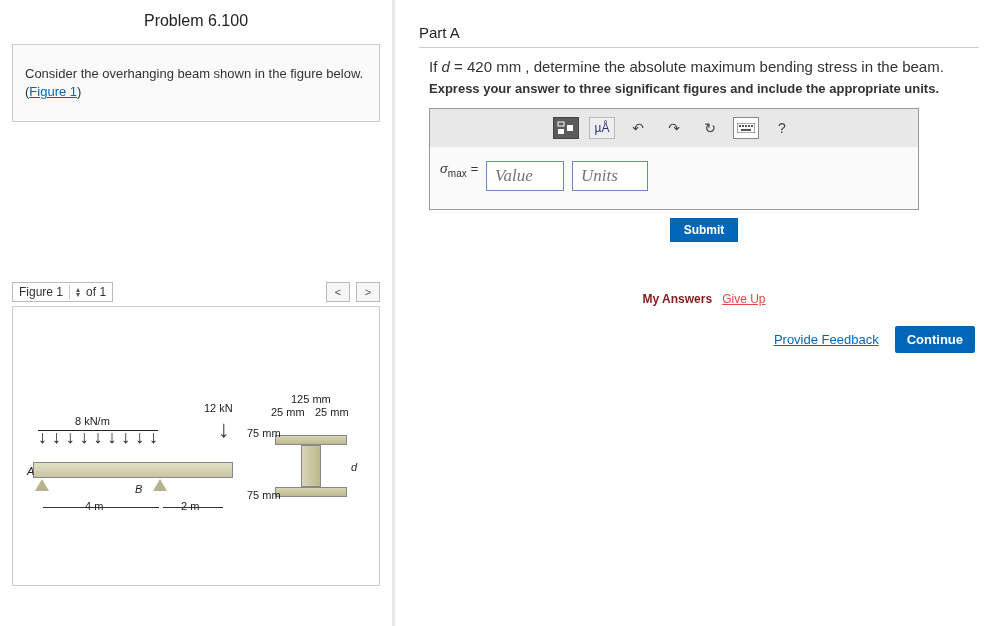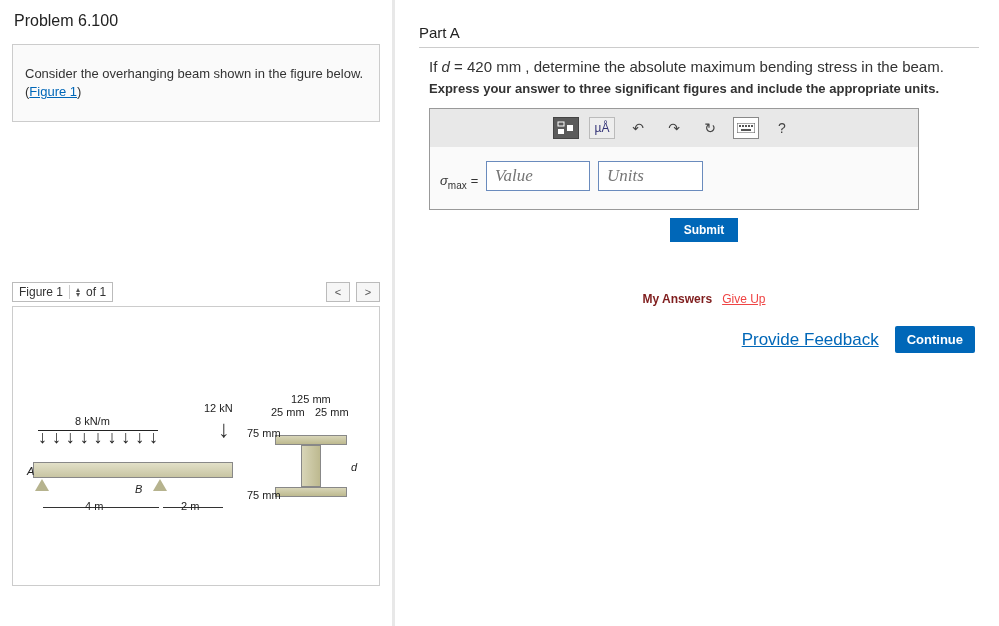--- a/index.html
+++ b/index.html
@@ -1,49 +1,49 @@
 <!DOCTYPE html>
 <html><head>
 <meta charset="utf-8">
 <style>
   * { box-sizing: border-box; }
   body { margin: 0; font-family: Arial, Helvetica, sans-serif; font-size: 13px; color: #333; background: #fff; }
   .container { display: flex; width: 999px; height: 626px; }
   .left-panel { width: 395px; border-right: 3px solid #e8e8e8; padding: 0; position: relative; }
   .right-panel { flex: 1; padding: 10px 20px 10px 24px; }
-  .problem-title { font-size: 16px; padding: 12px 14px 8px 14px; color: #222; }
+  .problem-title { font-size: 16px; padding: 12px 14px 8px 14px; color: #222; text-align: center; }
   .problem-box { border: 1px solid #ccc; background: #fafafa; margin: 6px 12px; padding: 20px 12px; font-size: 13px; line-height: 1.4; }
   .fig-link { color: #0067b8; text-decoration: underline; cursor: pointer; }
   .figure-header { display: flex; align-items: center; gap: 6px; margin: 160px 12px 0 12px; }
   .fig-select { border: 1px solid #bbb; background: #fff; padding: 2px 6px; display: flex; align-items: center; gap: 6px; font-size: 12px; }
   .fig-select .sep { border-left: 1px solid #ccc; height: 14px; }
   .updown { display:flex; flex-direction:column; line-height:5px; font-size:8px; color:#555; }
   .nav-btn { width: 24px; height: 20px; border: 1px solid #bbb; background: #f6f6f6; display: inline-flex; align-items:center; justify-content:center; font-size:11px; color:#555; }
   .figure-box { border: 1px solid #ccc; margin: 4px 12px 0 12px; height: 280px; position: relative; background: #fff; overflow:hidden; }
   .right-panel hr { border: none; border-top: 1px solid #ccc; margin: 6px 0 8px 0; }
   .part-title { font-size: 15px; color: #222; margin: 14px 0 6px 0; }
   .q-text { font-size: 15px; margin: 10px 0 6px 0; }
   .q-bold { font-weight: bold; font-size: 13px; margin: 6px 0 12px 0; }
   .ans-box { border: 1px solid #999; width: 490px; margin-left: 10px; }
   .toolbar { background: #e8e8e8; padding: 8px; display:flex; align-items:center; justify-content:center; gap:10px; }
   .tool { width:26px; height:22px; display:inline-flex; align-items:center; justify-content:center; color:#444; font-size:14px; }
   .tool.dark { background: #5b5b5b; color:#fff; border:1px solid #444; }
   .tool.ua { background: #eee; border:1px solid #bbb; color:#337; font-size:12px; }
   .tool.kbd { border:1px solid #888; background:#fff; font-size:9px; }
-  .input-row { background: #fafafa; padding: 14px 10px 18px 10px; display:flex; align-items:flex-end; gap:8px; }
+  .input-row { background: #fafafa; padding: 14px 10px 18px 10px; display:flex; align-items:flex-start; gap:8px; }
   .sigma { font-style: italic; font-size: 13px; }
   .sigma sub { font-size:10px; font-style:normal; }
   .val-input, .unit-input { height: 30px; border: 1px solid #6a8bbd; background: #fff; font-style: italic; color:#888; font-size:17px; padding: 0 8px; font-family: "Times New Roman", serif; }
-  .val-input { width: 104px; }
-  .unit-input { width: 105px; }
+  .val-input { width: 78px; }
+  .unit-input { width: 76px; }
   .submit-row { margin: 8px 0 6px 10px; display:flex; align-items:center; gap: 50px; font-size:12px;flex-direction:column; }
   .submit-btn { background: #0067b8; color: #fff; font-weight: bold; border:none; padding: 5px 14px; font-size: 12px; cursor:pointer; }
   .link { color: #ef4444; text-decoration: underline; cursor: pointer; }
   .bottom-row { display:flex; justify-content:flex-end; align-items:center; gap: 16px; margin-top: 20px; padding-right: 4px; }
-  .feedback { color: #0067b8; text-decoration: underline; cursor:pointer; font-size:17px; }
+  .feedback { color: #0067b8; text-decoration: underline; cursor:pointer; font-size:13px; }
   .continue-btn { background: #0067b8; color: #fff; font-weight: bold; border:none; padding: 6px 12px; font-size: 13px; border-radius:2px; cursor:pointer; }
   
   .beam { position:absolute; left: 20px; top: 155px; width: 200px; height: 16px; background: linear-gradient(#e2e0c8, #c8c5a3); border: 1px solid #888; }
   .arrows { position:absolute; left: 25px; top: 125px; width: 120px; display:flex; justify-content:space-between; }
   .arrows span { font-size: 18px; color:#222; line-height:10px; }
   .dim-label { position:absolute; font-size: 11px; color:#222; }
   .support-tri { position:absolute; width:0; height:0; border-left:7px solid transparent; border-right:7px solid transparent; border-bottom:12px solid #b6b38e; }
   .dim-line { position:absolute; border-top:1px solid #333; height:1px; }
   .plate { position:absolute; left: 262px; top:128px; width:72px; height:10px; background:linear-gradient(#d8d5b8,#bdb98f); border:1px solid #888; }
   .plate2 { position:absolute; left: 262px; top:180px; width:72px; height:10px; background:linear-gradient(#d8d5b8,#bdb98f); border:1px solid #888; }

